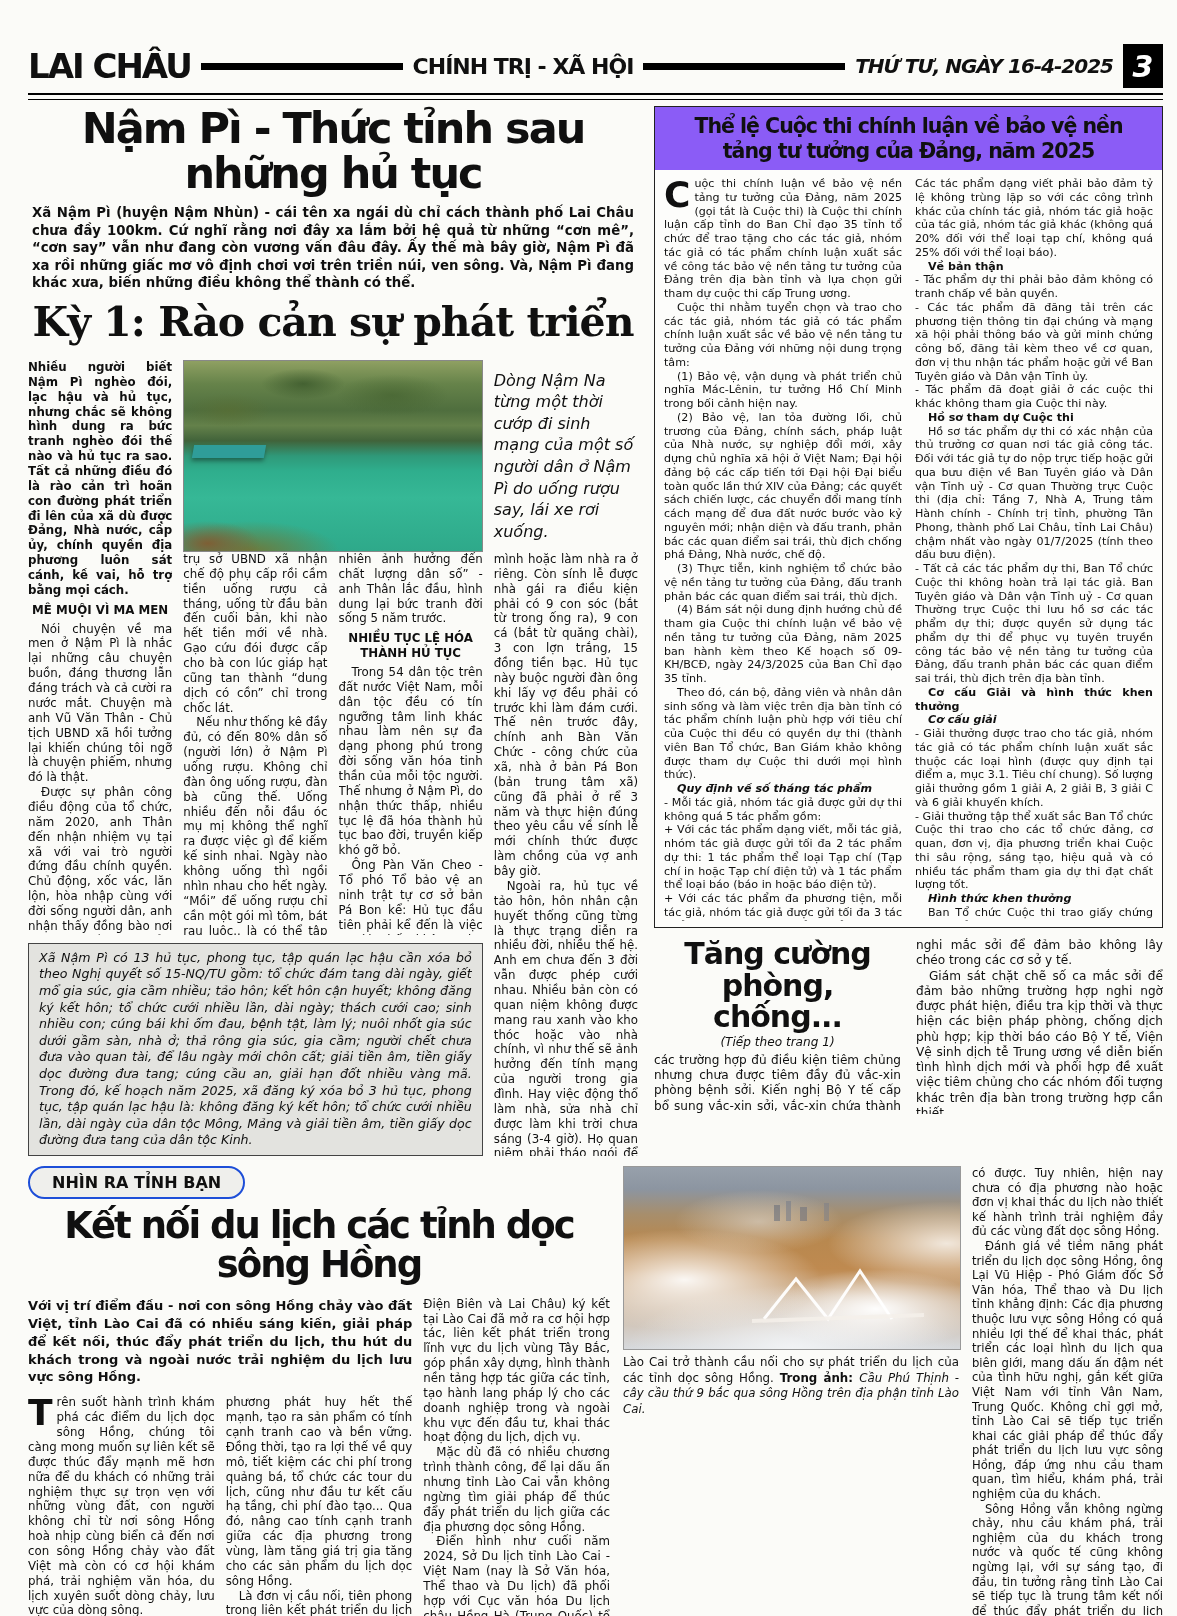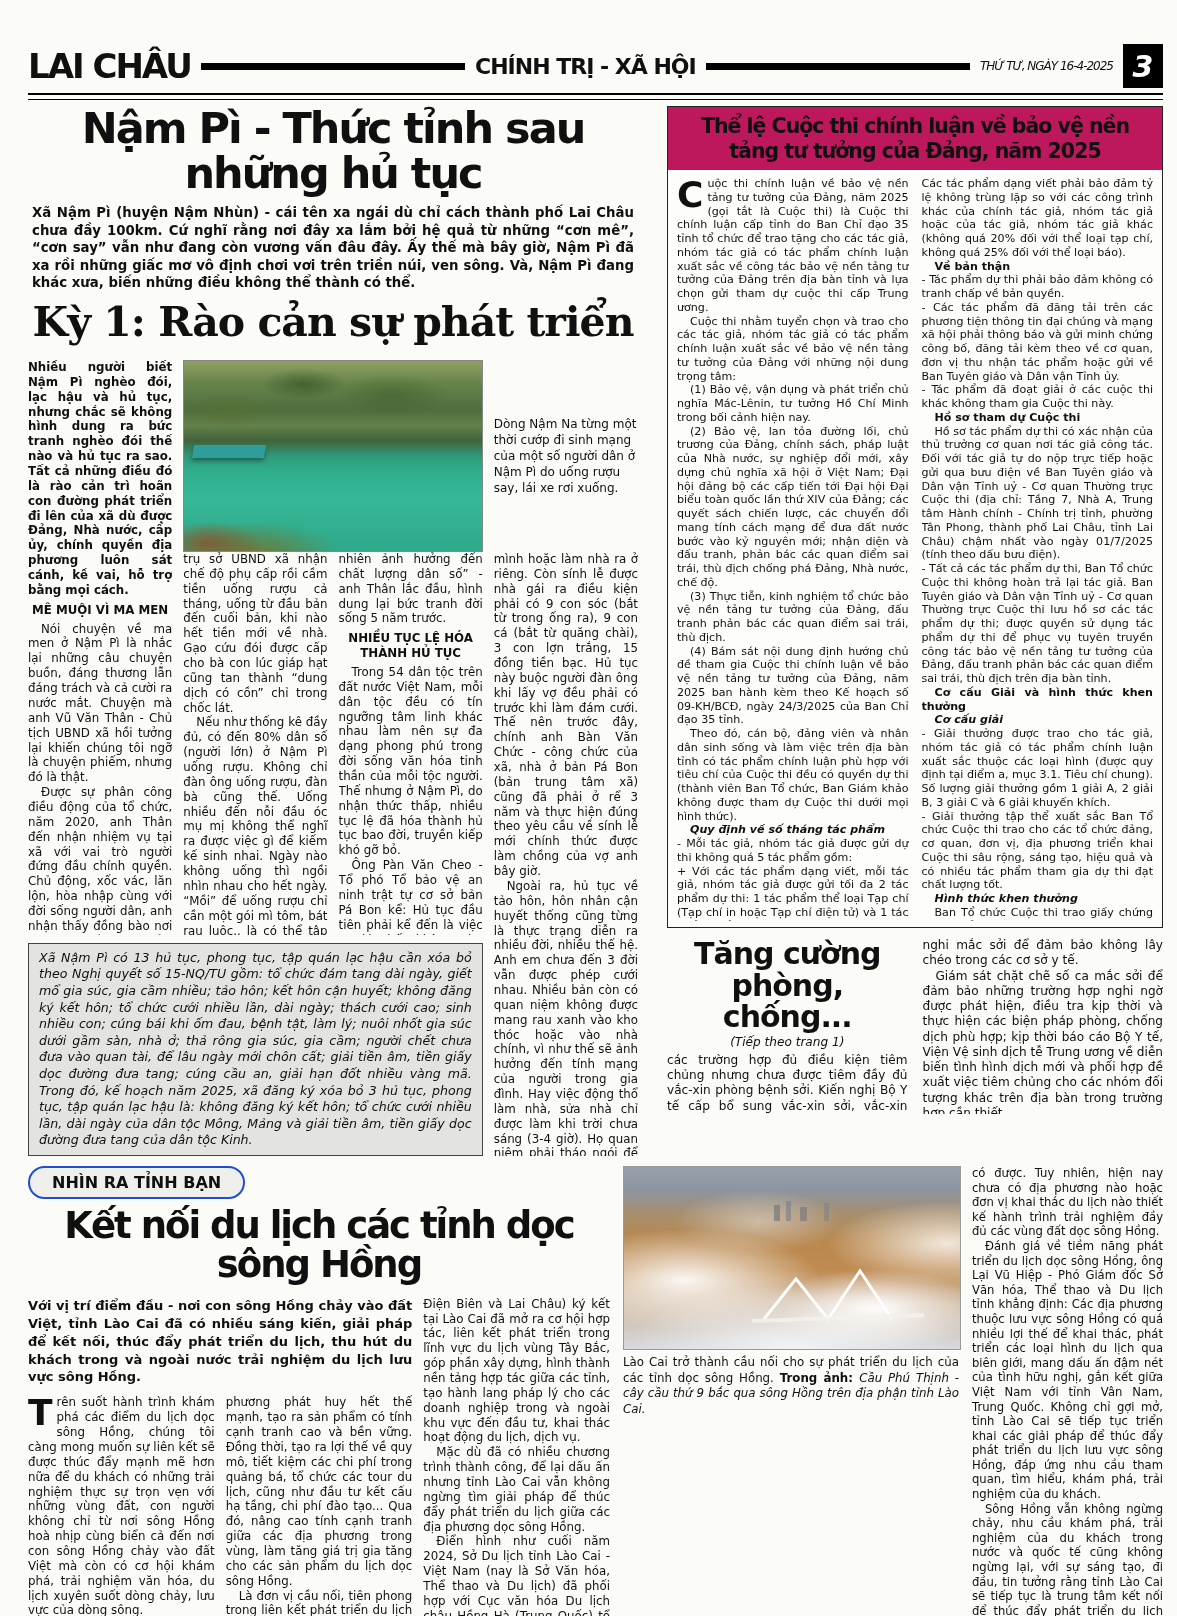--- a/index.html
+++ b/index.html
@@ -5,46 +5,46 @@
   html,body{margin:0;padding:0;}
   body{width:1177px;height:1616px;background:#fbfbf8;color:#101010;
        font-family:"DejaVu Sans","Liberation Sans",sans-serif;overflow:hidden;}
   .page{box-sizing:border-box;width:1177px;height:1512px;padding:42px 14px 8px 28px;}
 
   
   .masthead{display:flex;align-items:center;gap:10px;height:48px;}
   .brand{font-size:34px;font-weight:bold;letter-spacing:-2px;white-space:nowrap;}
   .rule{flex:1;height:7px;background:#000;}
   .section-title{font-size:22px;font-weight:bold;white-space:nowrap;letter-spacing:-1px;}
-  .date{font-size:12px;font-weight:normal;font-style:italic;white-space:nowrap;letter-spacing:-1px;}
+  .date{font-size:20px;font-weight:bold;font-style:italic;white-space:nowrap;letter-spacing:-1px;}
   .pagenum{width:40px;height:44px;background:#000;color:#fff;font-size:30px;font-weight:bold;
            font-style:italic;display:flex;align-items:center;justify-content:center;}
   .dbl{height:4px;border-top:2px solid #000;border-bottom:1px solid #000;margin:3px 0 6px;}
 
   
   p{margin:0;text-indent:13px;text-align:justify;line-height:1.26;}
   p.ni{text-indent:0;}
   p.sub{text-indent:0;text-align:center;font-weight:bold;margin:5px 0 4px;}
   p.bo{font-weight:bold;}
   p.bi{font-weight:bold;font-style:italic;}
   p.dc::first-letter{float:left;font-size:36px;line-height:.85;font-weight:bold;padding:3px 4px 0 0;}
 
   
-  .top{display:grid;grid-template-columns:610px 1fr;column-gap:29px;}
+  .top{display:grid;grid-template-columns:610px 1fr;column-gap:16px;}
 
   
   .main-head{font-size:43px;font-weight:bold;text-align:center;letter-spacing:-2px;margin:0 0 8px;line-height:1.05;}
   .m-lead{font-weight:bold;font-size:13.3px;line-height:1.32;text-align:justify;margin:0 4px 6px;}
   .part-head{font-family:"DejaVu Serif","Liberation Serif",serif;font-size:41px;font-weight:bold;
              text-align:center;margin:6px 0 14px;letter-spacing:-1px;}
   .m-body{display:grid;grid-template-columns:repeat(4,1fr);grid-template-rows:192px 1fr auto;
           column-gap:11px;height:796px;overflow:hidden;font-size:11.8px;}
   .m-c1{grid-area:1/1/3/2;overflow:hidden;}
   .m-photo{grid-area:1/2/2/4;position:relative;overflow:hidden;border:1px solid #888;}
-  .m-cap{grid-area:1/4/2/5;font-size:12px;line-height:1.35;display:flex;align-items:center;}
+  .m-cap{grid-area:1/4/2/5;font-style:italic;font-size:16px;line-height:1.35;display:flex;align-items:center;}
   .m-c2{grid-area:2/2/3/3;overflow:hidden;}
   .m-c3{grid-area:2/3/3/4;overflow:hidden;}
   .m-c4{grid-area:2/4/4/5;overflow:hidden;}
   .m-box{grid-area:3/1/4/4;border:1.5px solid #444;background:#e3e3df;font-style:italic;
          font-size:12.6px;padding:6px 10px;line-height:1.32;text-align:justify;margin-top:8px;}
 
   
   .photo1{width:100%;height:100%;
     background:
       radial-gradient(70px 30px at 8% 96%, #7e5f35, rgba(0,0,0,0) 75%),
@@ -52,21 +52,21 @@
       radial-gradient(60px 22px at 40% 12%, rgba(40,70,30,.55), rgba(0,0,0,0) 70%),
       radial-gradient(80px 30px at 70% 18%, rgba(60,90,40,.5), rgba(0,0,0,0) 70%),
       radial-gradient(60px 24px at 15% 26%, rgba(90,110,50,.6), rgba(0,0,0,0) 70%),
       linear-gradient(180deg,#8fa062 0%,#66834a 12%,#4f6e3e 26%,#64814a 34%,#41633a 42%,
                       #2f9979 50%,#2fae8d 58%,#36b896 72%,#2ea98a 100%);}
   .roof{position:absolute;left:3%;top:44%;width:72px;height:13px;background:#2f9d99;
         transform:skewX(-10deg);box-shadow:0 3px 4px rgba(0,0,0,.35);}
 
   
   .contest{border:1.5px solid #222;background:#fdfdfb;}
-  .c-titlebar{background:#be185d;text-align:center;font-weight:bold;font-size:20.5px;
+  .c-titlebar{background:#8b5cf6;text-align:center;font-weight:bold;font-size:20.5px;
               line-height:1.2;padding:7px 18px;letter-spacing:-1px;}
   .c-body{display:grid;grid-template-columns:1fr 1fr;column-gap:13px;font-size:11.1px;
           height:744px;overflow:hidden;padding:7px 9px 6px;}
   .c-body p{line-height:1.24;}
   .c-col{overflow:hidden;}
 
   
   .measles{margin-top:10px;display:grid;grid-template-columns:1fr 1fr;column-gap:15px;
            font-size:12.1px;height:176px;overflow:hidden;}
   .measles h3{font-size:30px;text-align:center;margin:0;letter-spacing:-1px;line-height:1.05;}

